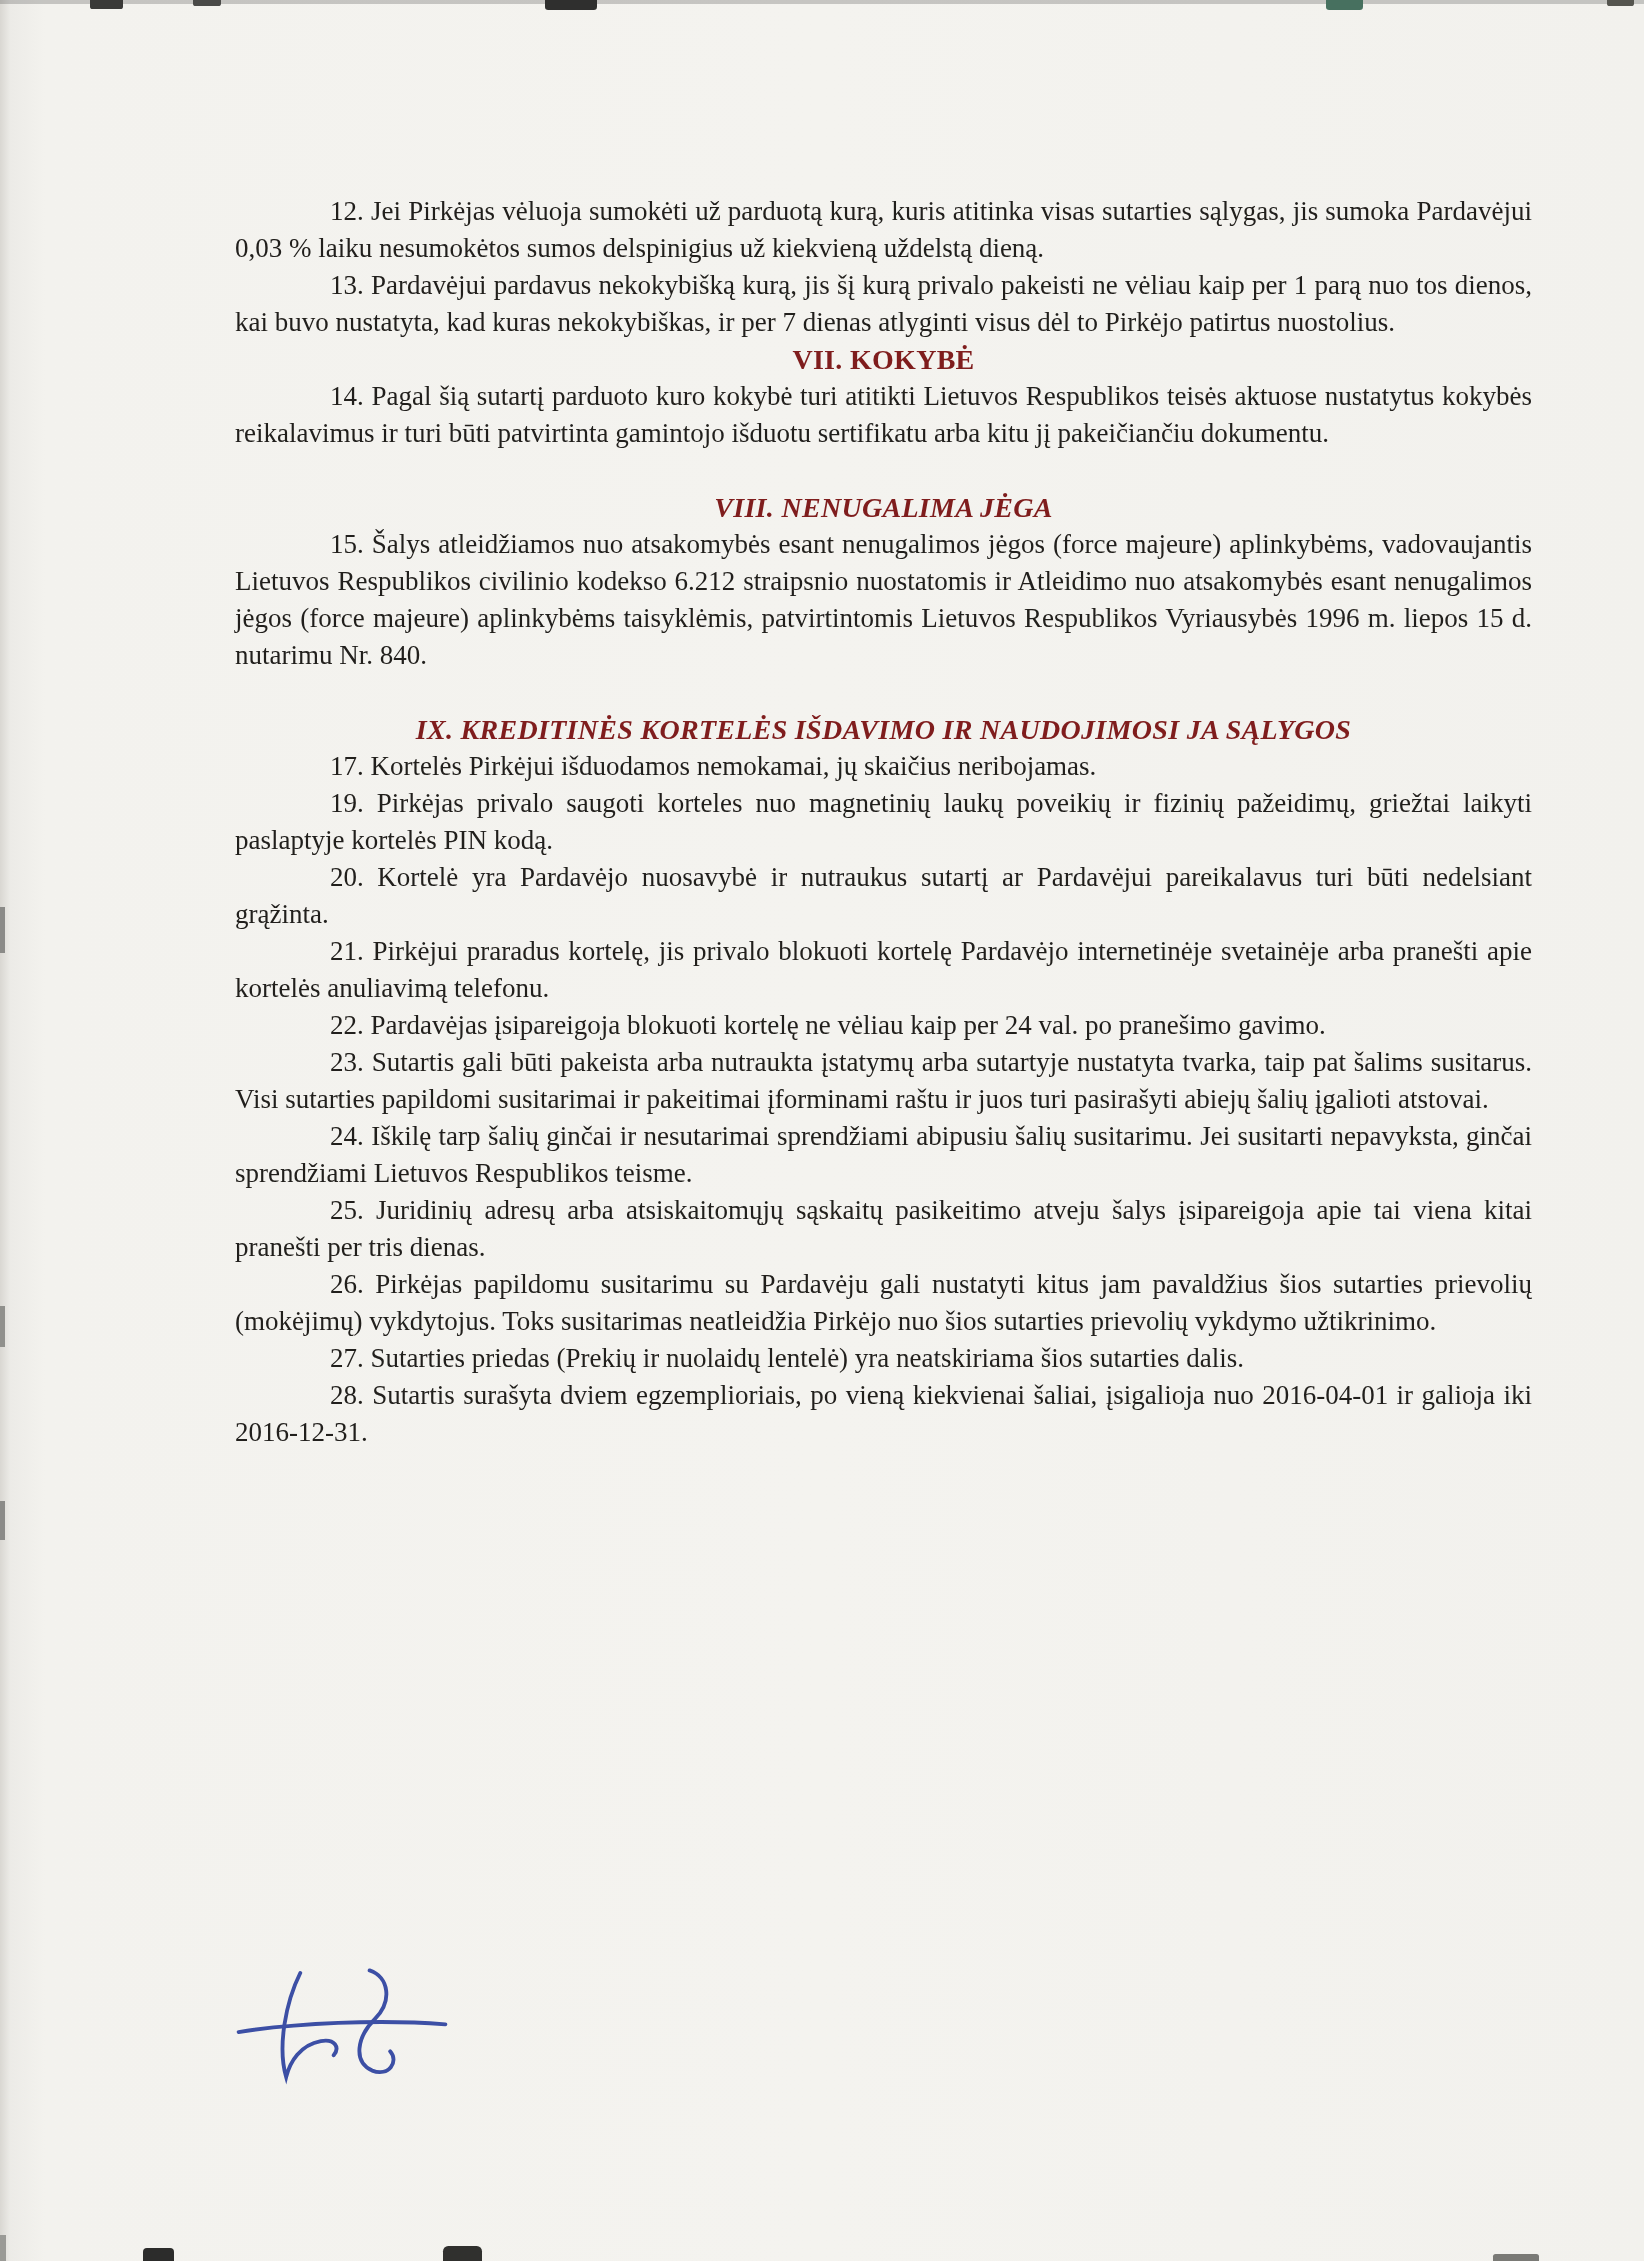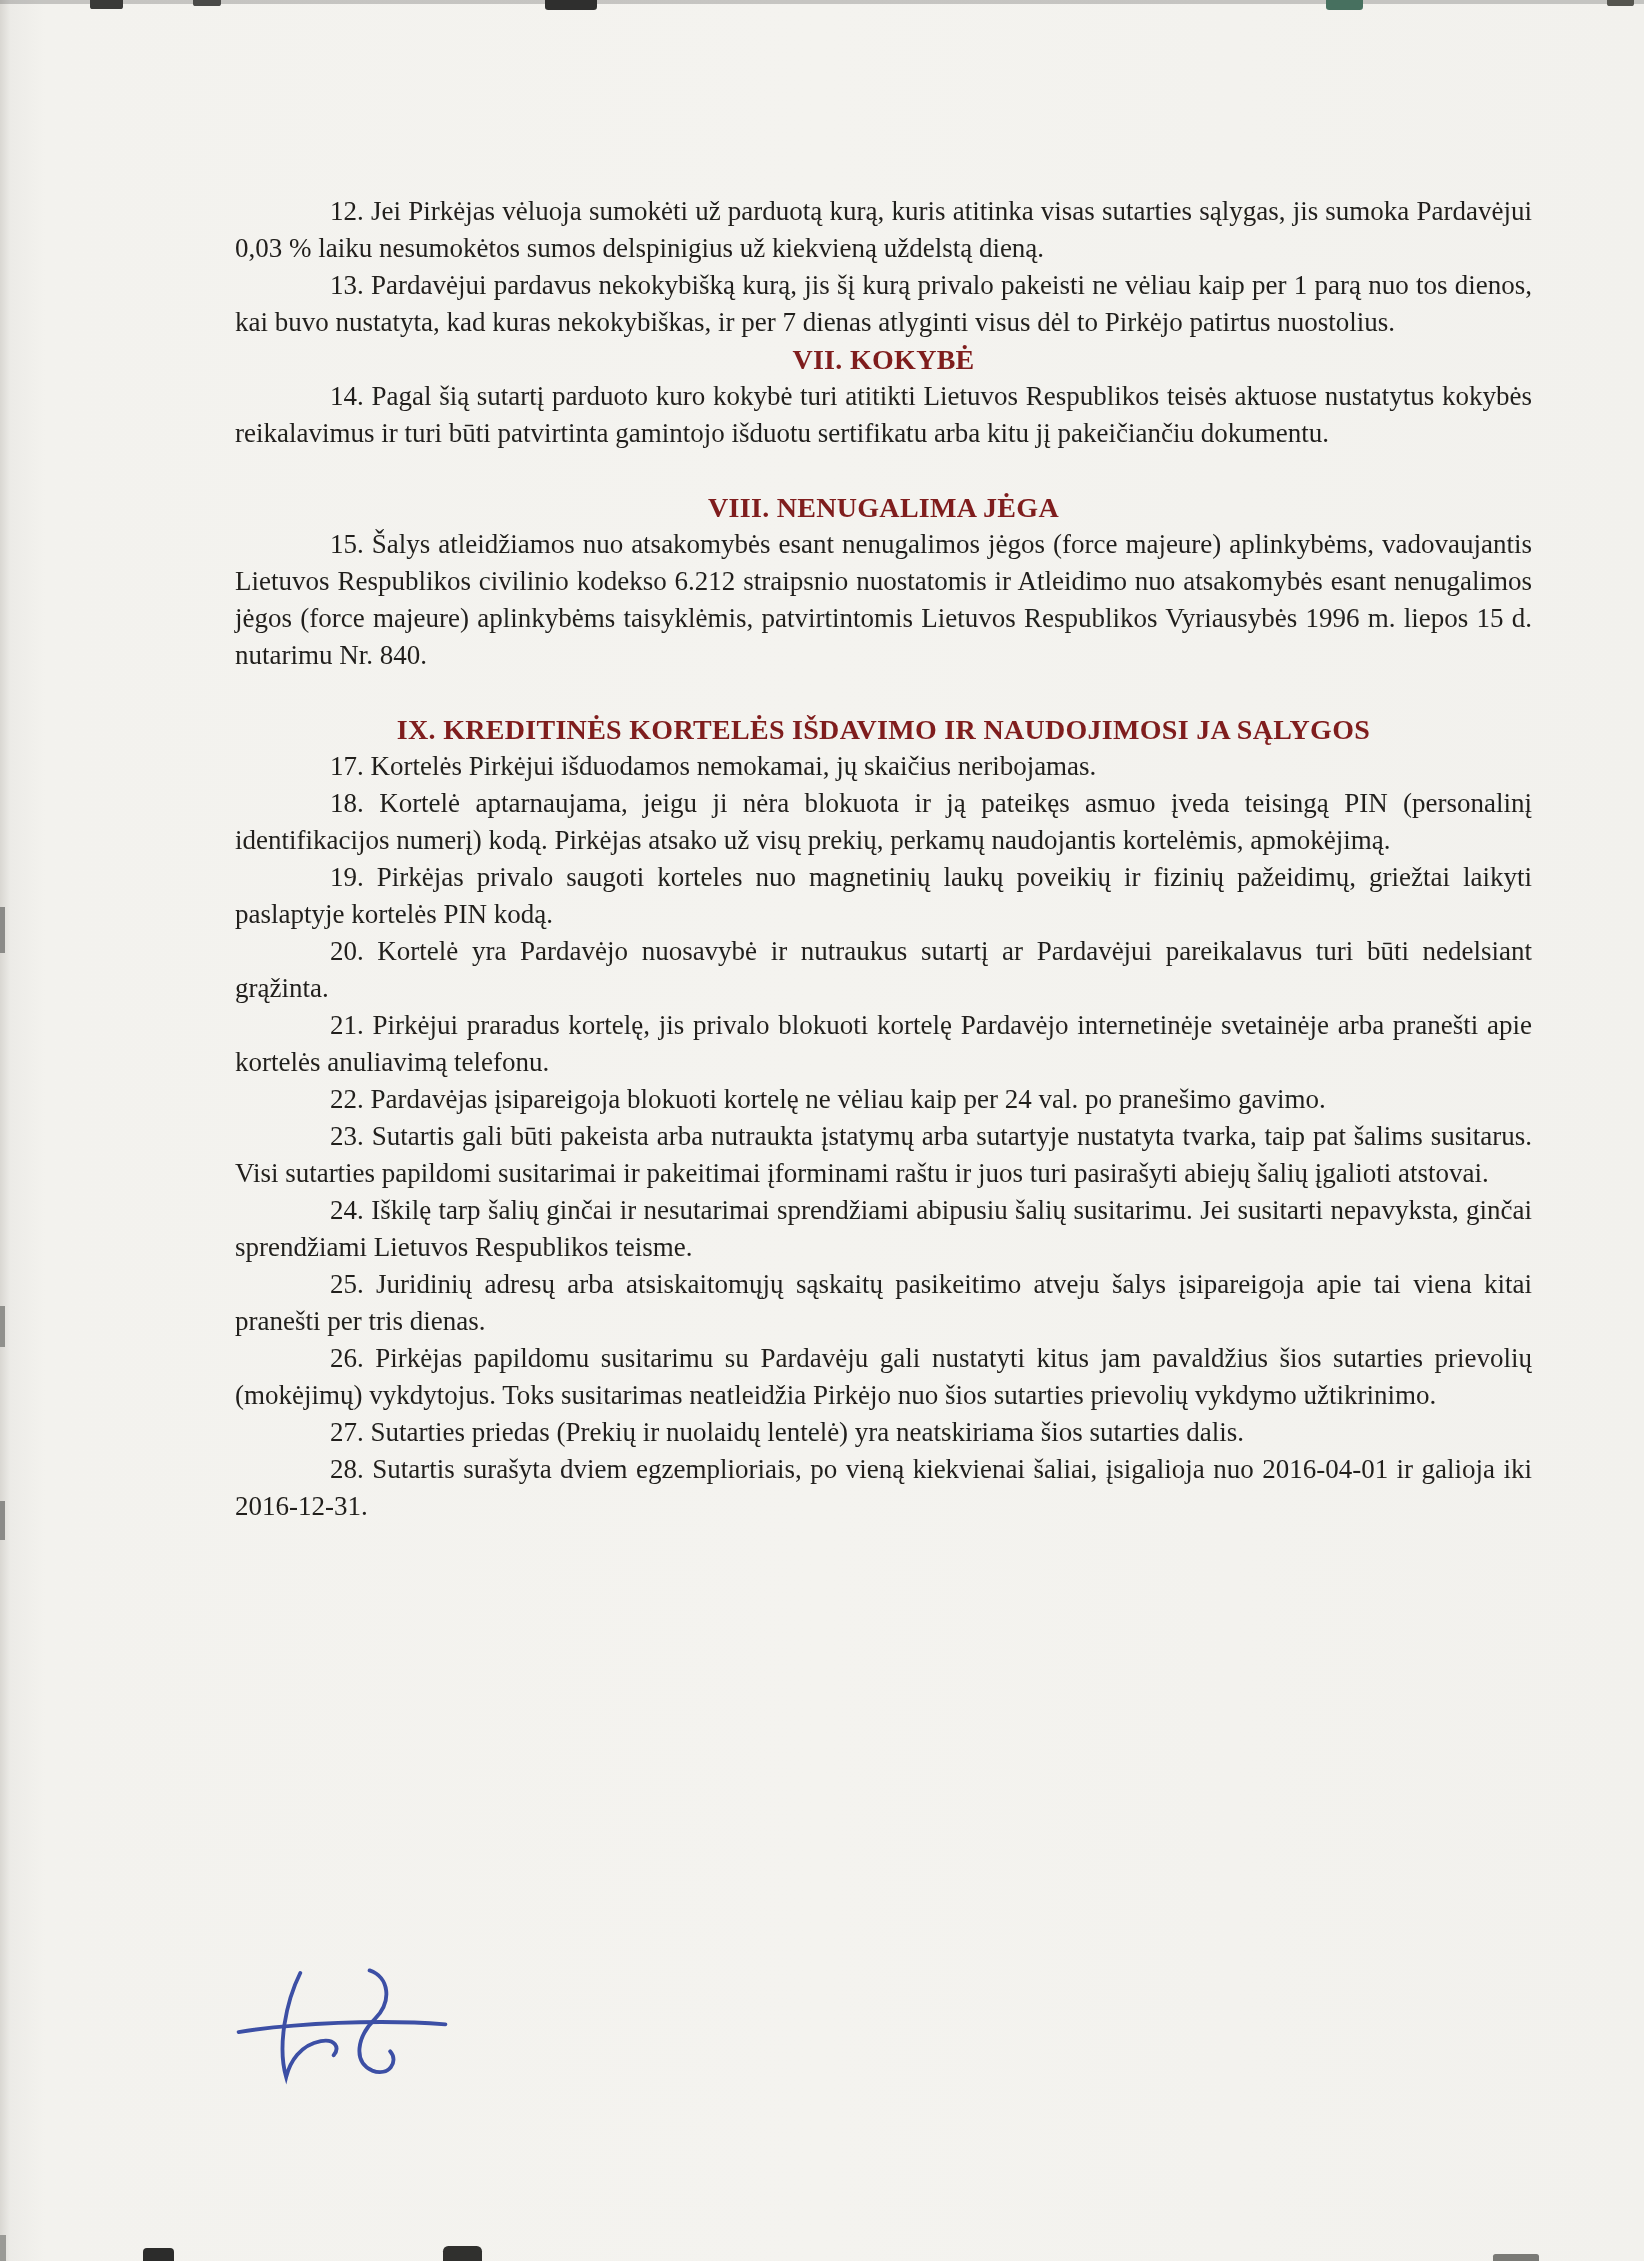--- a/index.html
+++ b/index.html
@@ -33,20 +33,21 @@
   .heading {
     margin: 0;
     text-align: center;
     font-weight: 700;
     font-size: 28px;
     letter-spacing: 0.3px;
     color: #7f1d1d;
   }
   .spaced .heading {
     margin-top: 37px;
+    font-style: italic;
   }
   .signature {
     position: absolute;
     left: 224px;
     top: 1964px;
     width: 245px;
     height: 122px;
   }
   .artifact {
     position: absolute;
@@ -82,21 +83,20 @@
     </section>
 
     <section class="spaced">
       <h2 class="heading">VIII. NENUGALIMA JĖGA</h2>
       <p class="para">15. Šalys atleidžiamos nuo atsakomybės esant nenugalimos jėgos (force majeure) aplinkybėms, vadovaujantis Lietuvos Respublikos civilinio kodekso 6.212 straipsnio nuostatomis ir Atleidimo nuo atsakomybės esant nenugalimos jėgos (force majeure) aplinkybėms taisyklėmis, patvirtintomis Lietuvos Respublikos Vyriausybės 1996 m. liepos 15 d. nutarimu Nr. 840.</p>
     </section>
 
     <section class="spaced">
       <h2 class="heading">IX. KREDITINĖS KORTELĖS IŠDAVIMO IR NAUDOJIMOSI JA SĄLYGOS</h2>
       <p class="para">17. Kortelės Pirkėjui išduodamos nemokamai, jų skaičius neribojamas.</p>
-      <p class="para">18. Kortelė aptarnaujama, jeigu ji nėra blokuota ir ją pateikęs asmuo įveda teisingą PIN (personalinį identifikacijos numerį) kodą. Pirkėjas atsako už visų prekių, perkamų naudojantis kortelėmis, apmokėjimą.</p>
       <p class="para">19. Pirkėjas privalo saugoti korteles nuo magnetinių laukų poveikių ir fizinių pažeidimų, griežtai laikyti paslaptyje kortelės PIN kodą.</p>
       <p class="para">20. Kortelė yra Pardavėjo nuosavybė ir nutraukus sutartį ar Pardavėjui pareikalavus turi būti nedelsiant grąžinta.</p>
       <p class="para">21. Pirkėjui praradus kortelę, jis privalo blokuoti kortelę Pardavėjo internetinėje svetainėje arba pranešti apie kortelės anuliavimą telefonu.</p>
       <p class="para">22. Pardavėjas įsipareigoja blokuoti kortelę ne vėliau kaip per 24 val. po pranešimo gavimo.</p>
     </section>
 
     <section class="spaced">
       <p class="para">23. Sutartis gali būti pakeista arba nutraukta įstatymų arba sutartyje nustatyta tvarka, taip pat šalims susitarus. Visi sutarties papildomi susitarimai ir pakeitimai įforminami raštu ir juos turi pasirašyti abiejų šalių įgalioti atstovai.</p>
       <p class="para">24. Iškilę tarp šalių ginčai ir nesutarimai sprendžiami abipusiu šalių susitarimu. Jei susitarti nepavyksta, ginčai sprendžiami Lietuvos Respublikos teisme.</p>
       <p class="para">25. Juridinių adresų arba atsiskaitomųjų sąskaitų pasikeitimo atveju šalys įsipareigoja apie tai viena kitai pranešti per tris dienas.</p>

